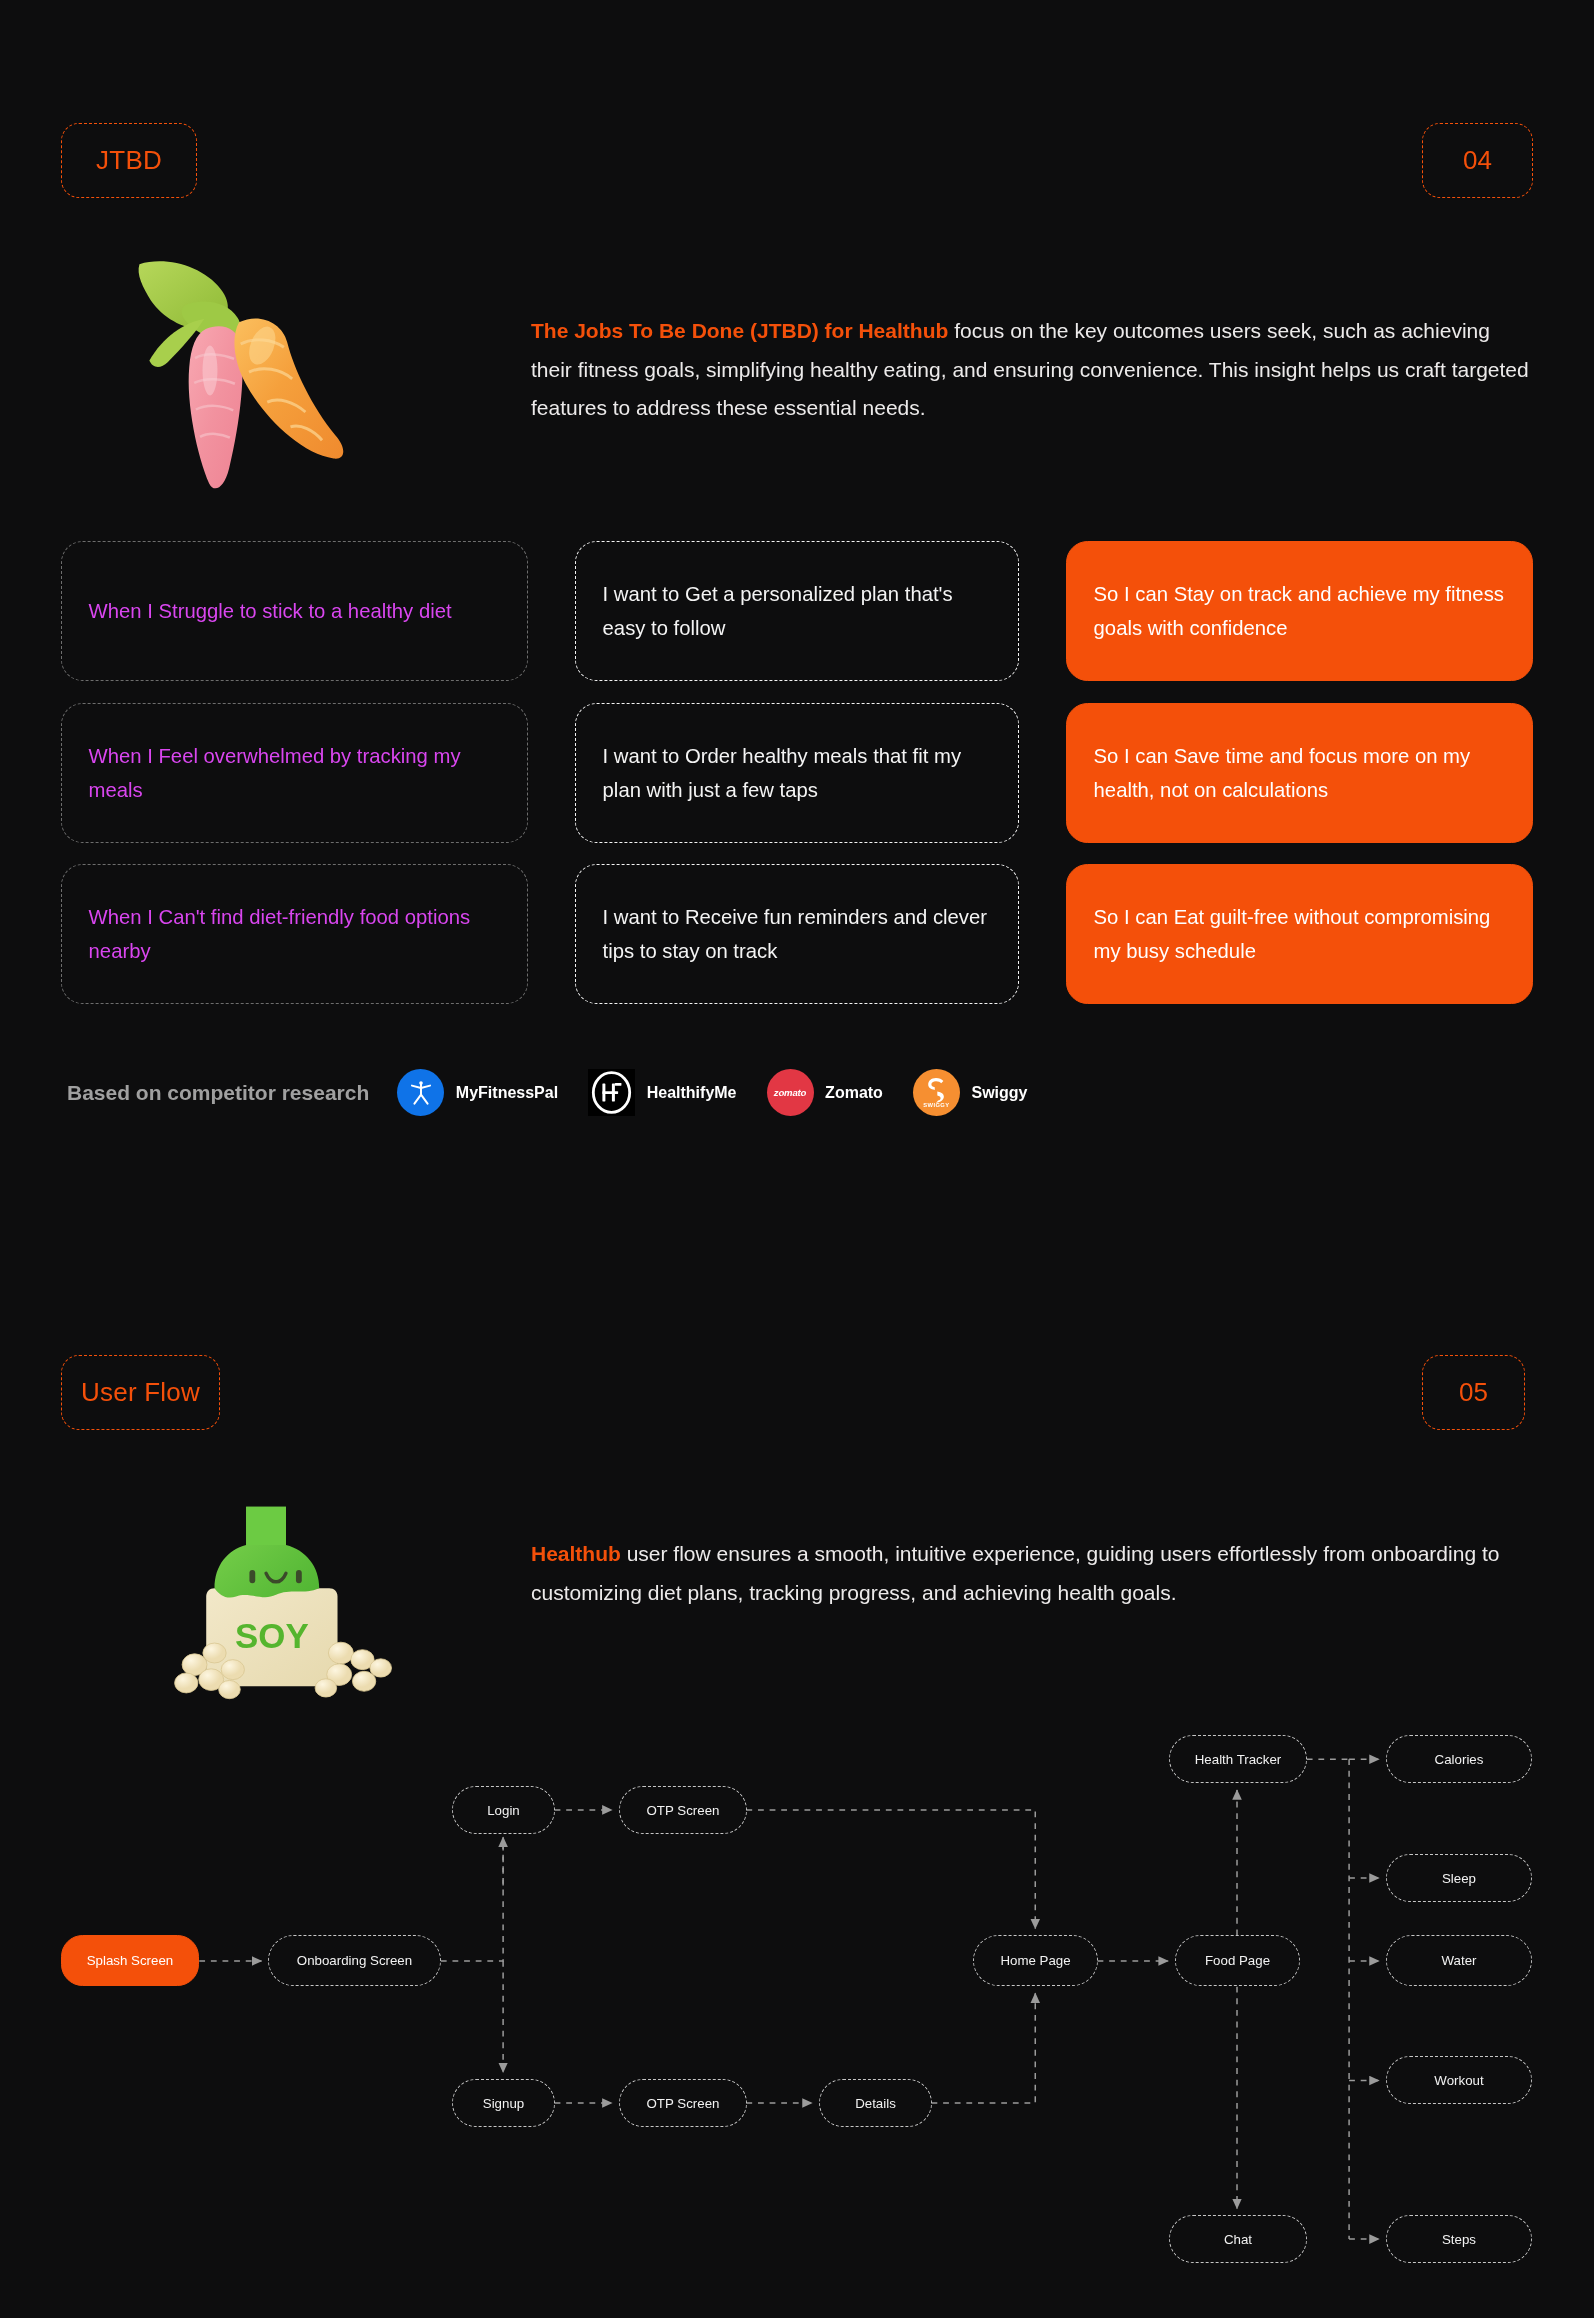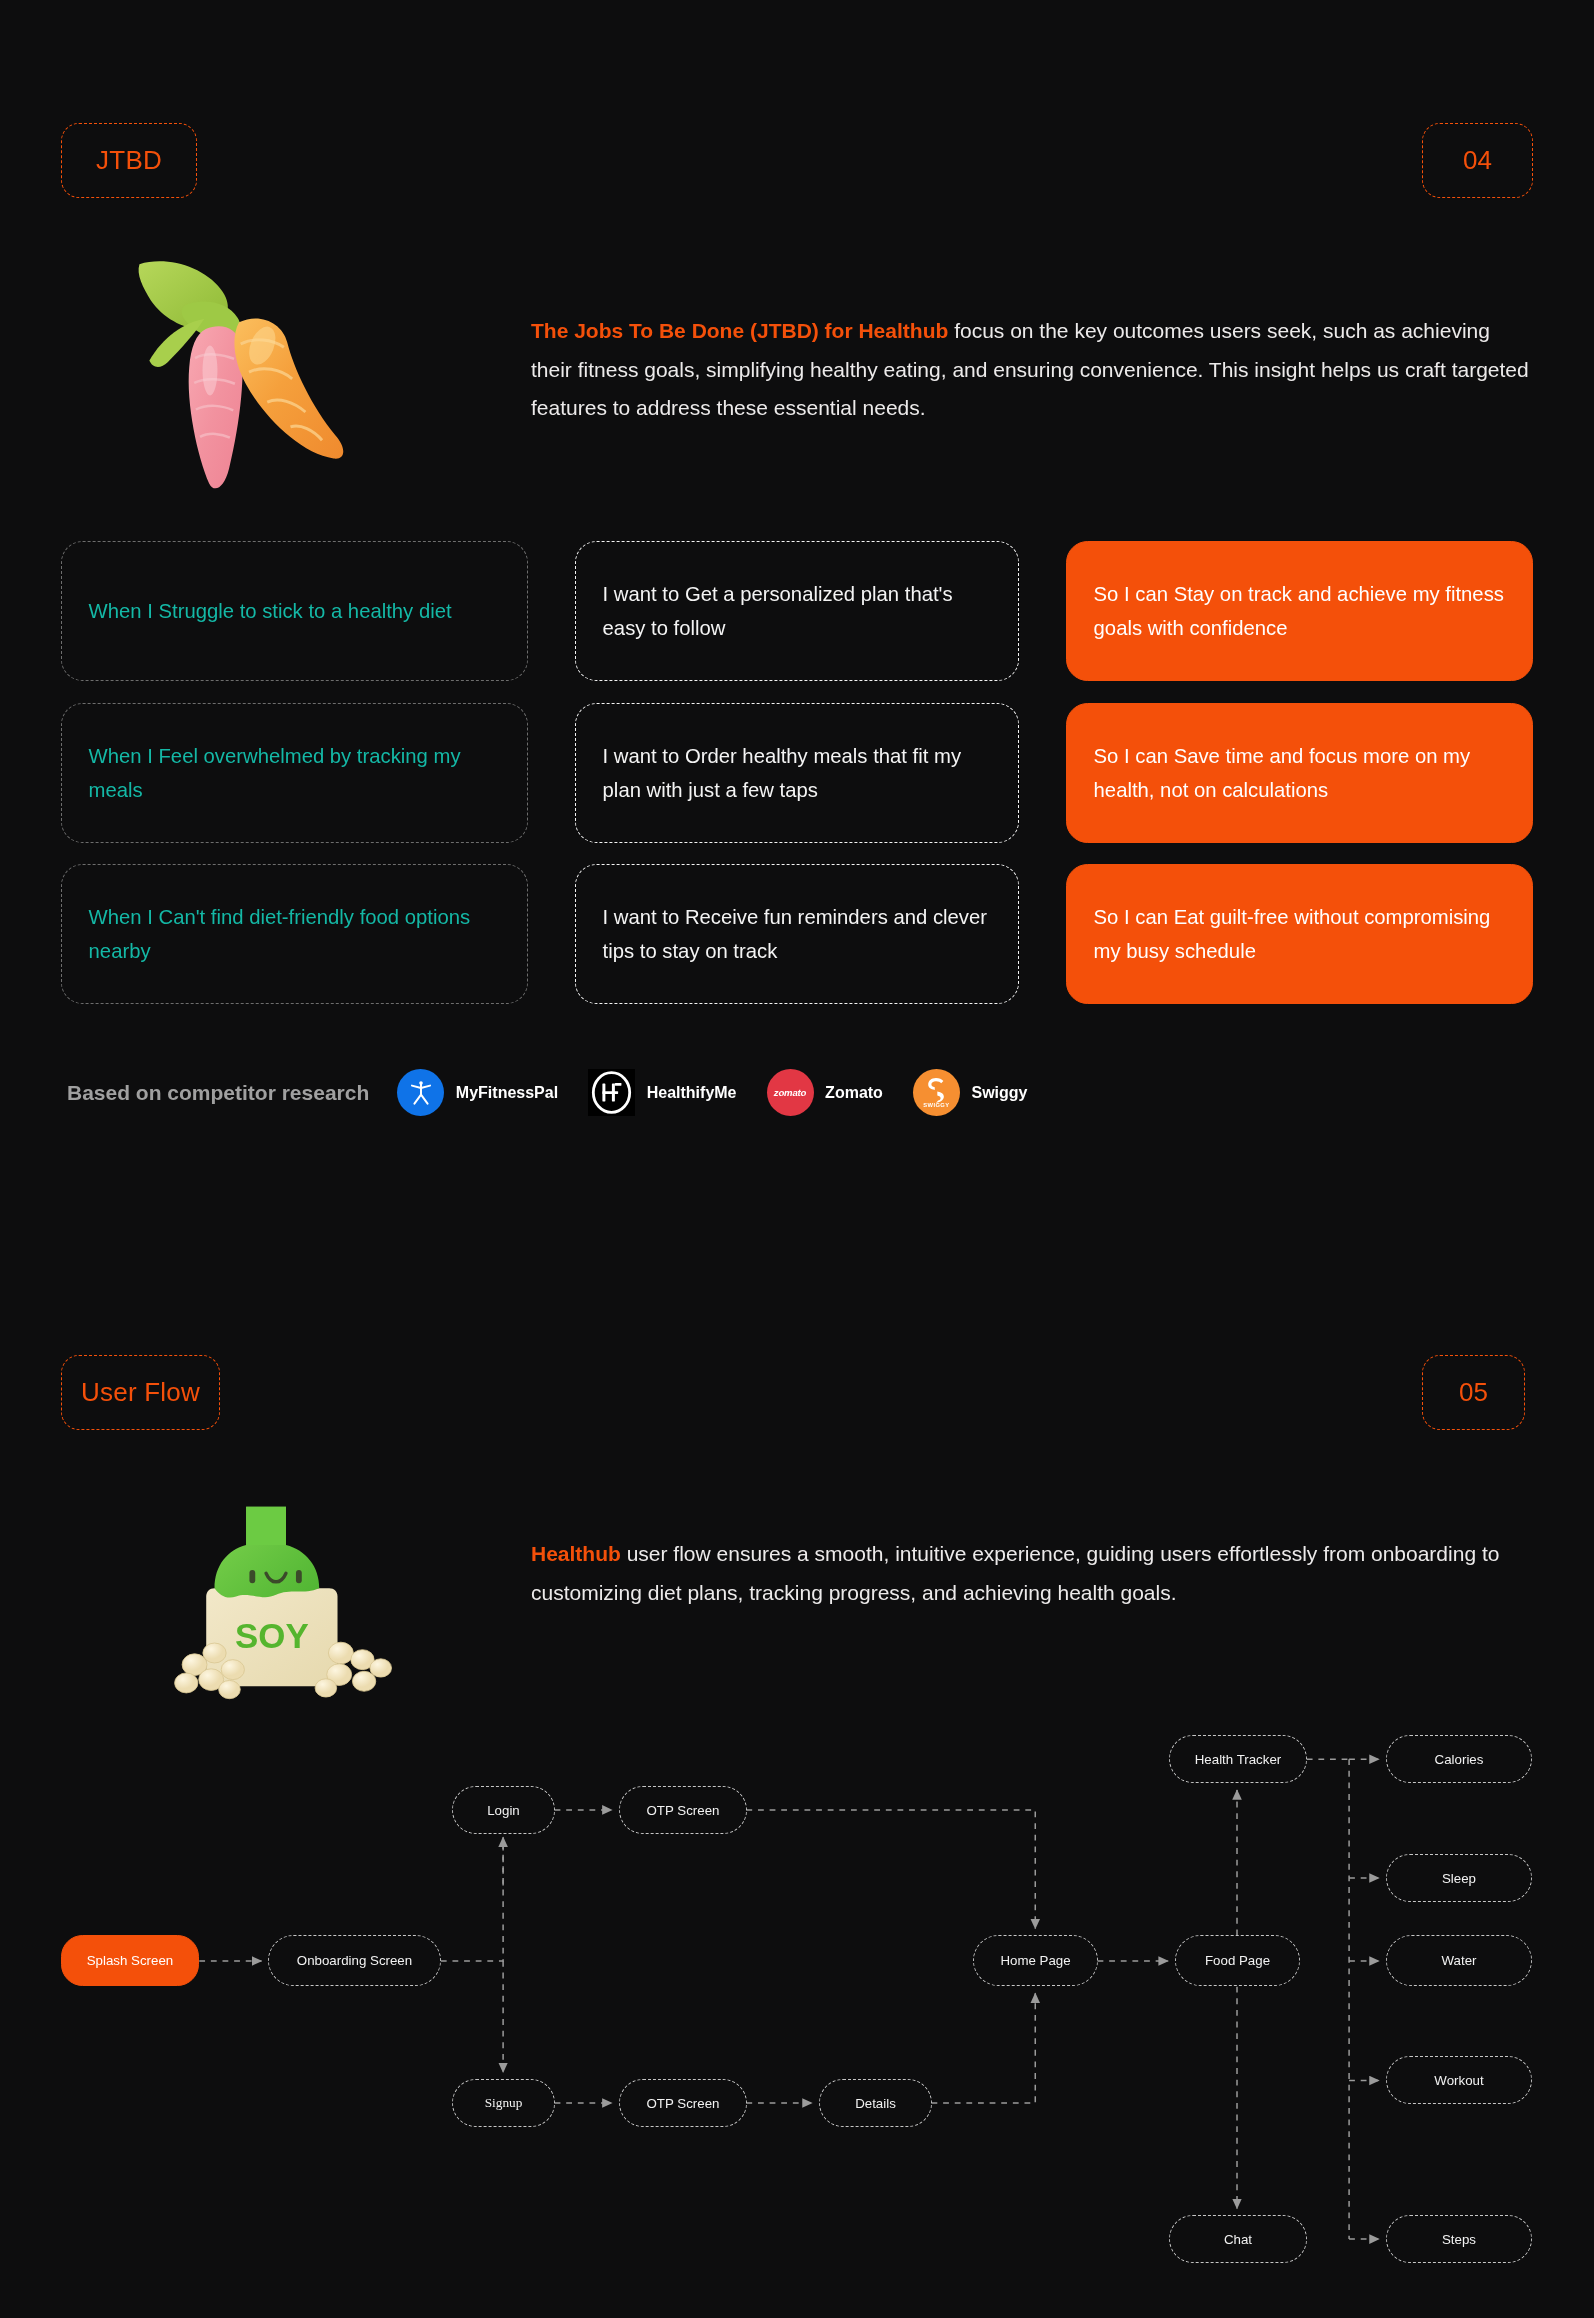--- a/index.html
+++ b/index.html
@@ -71,21 +71,21 @@
     min-height: 140px;
     border-radius: 21.6px;
     padding: 28px 26.6px;
     display: flex;
     align-items: center;
     font-size: 20.3px;
     line-height: 1.68;
   }
   .jtbd-card.col-when {
     border: 1.7px dashed #6d6d6d;
-    color: #14b8a6;
+    color: #d946ef;
   }
   .jtbd-card.col-want {
     border: 1.7px dashed #f3f3f3;
     color: #f4f4f4;
   }
   .jtbd-card.col-socan {
     background: #f4500a;
     color: #ffffff;
     border: 1.7px solid #f4500a;
   }
@@ -434,21 +434,21 @@
     </div>
     <div class="fnode" style="left:268px; top:249px; width:173px; height:51px;">
       <span>Onboarding Screen</span>
     </div>
     <div class="fnode" style="left:452px; top:100px; width:103px; height:48px;">
       <span>Login</span>
     </div>
     <div class="fnode" style="left:619px; top:100px; width:128px; height:48px;">
       <span>OTP Screen</span>
     </div>
-    <div class="fnode" style="left:452px; top:393px; width:103px; height:48px;font-family:Liberation Serif, serif;">
+    <div class="fnode" style="left:452px; top:393px; width:103px; height:48px;">
       <span>Signup</span>
     </div>
     <div class="fnode" style="left:619px; top:393px; width:128px; height:48px;">
       <span>OTP Screen</span>
     </div>
     <div class="fnode" style="left:819px; top:393px; width:113px; height:48px;">
       <span>Details</span>
     </div>
     <div class="fnode" style="left:973px; top:249px; width:125px; height:51px;">
       <span>Home Page</span>

